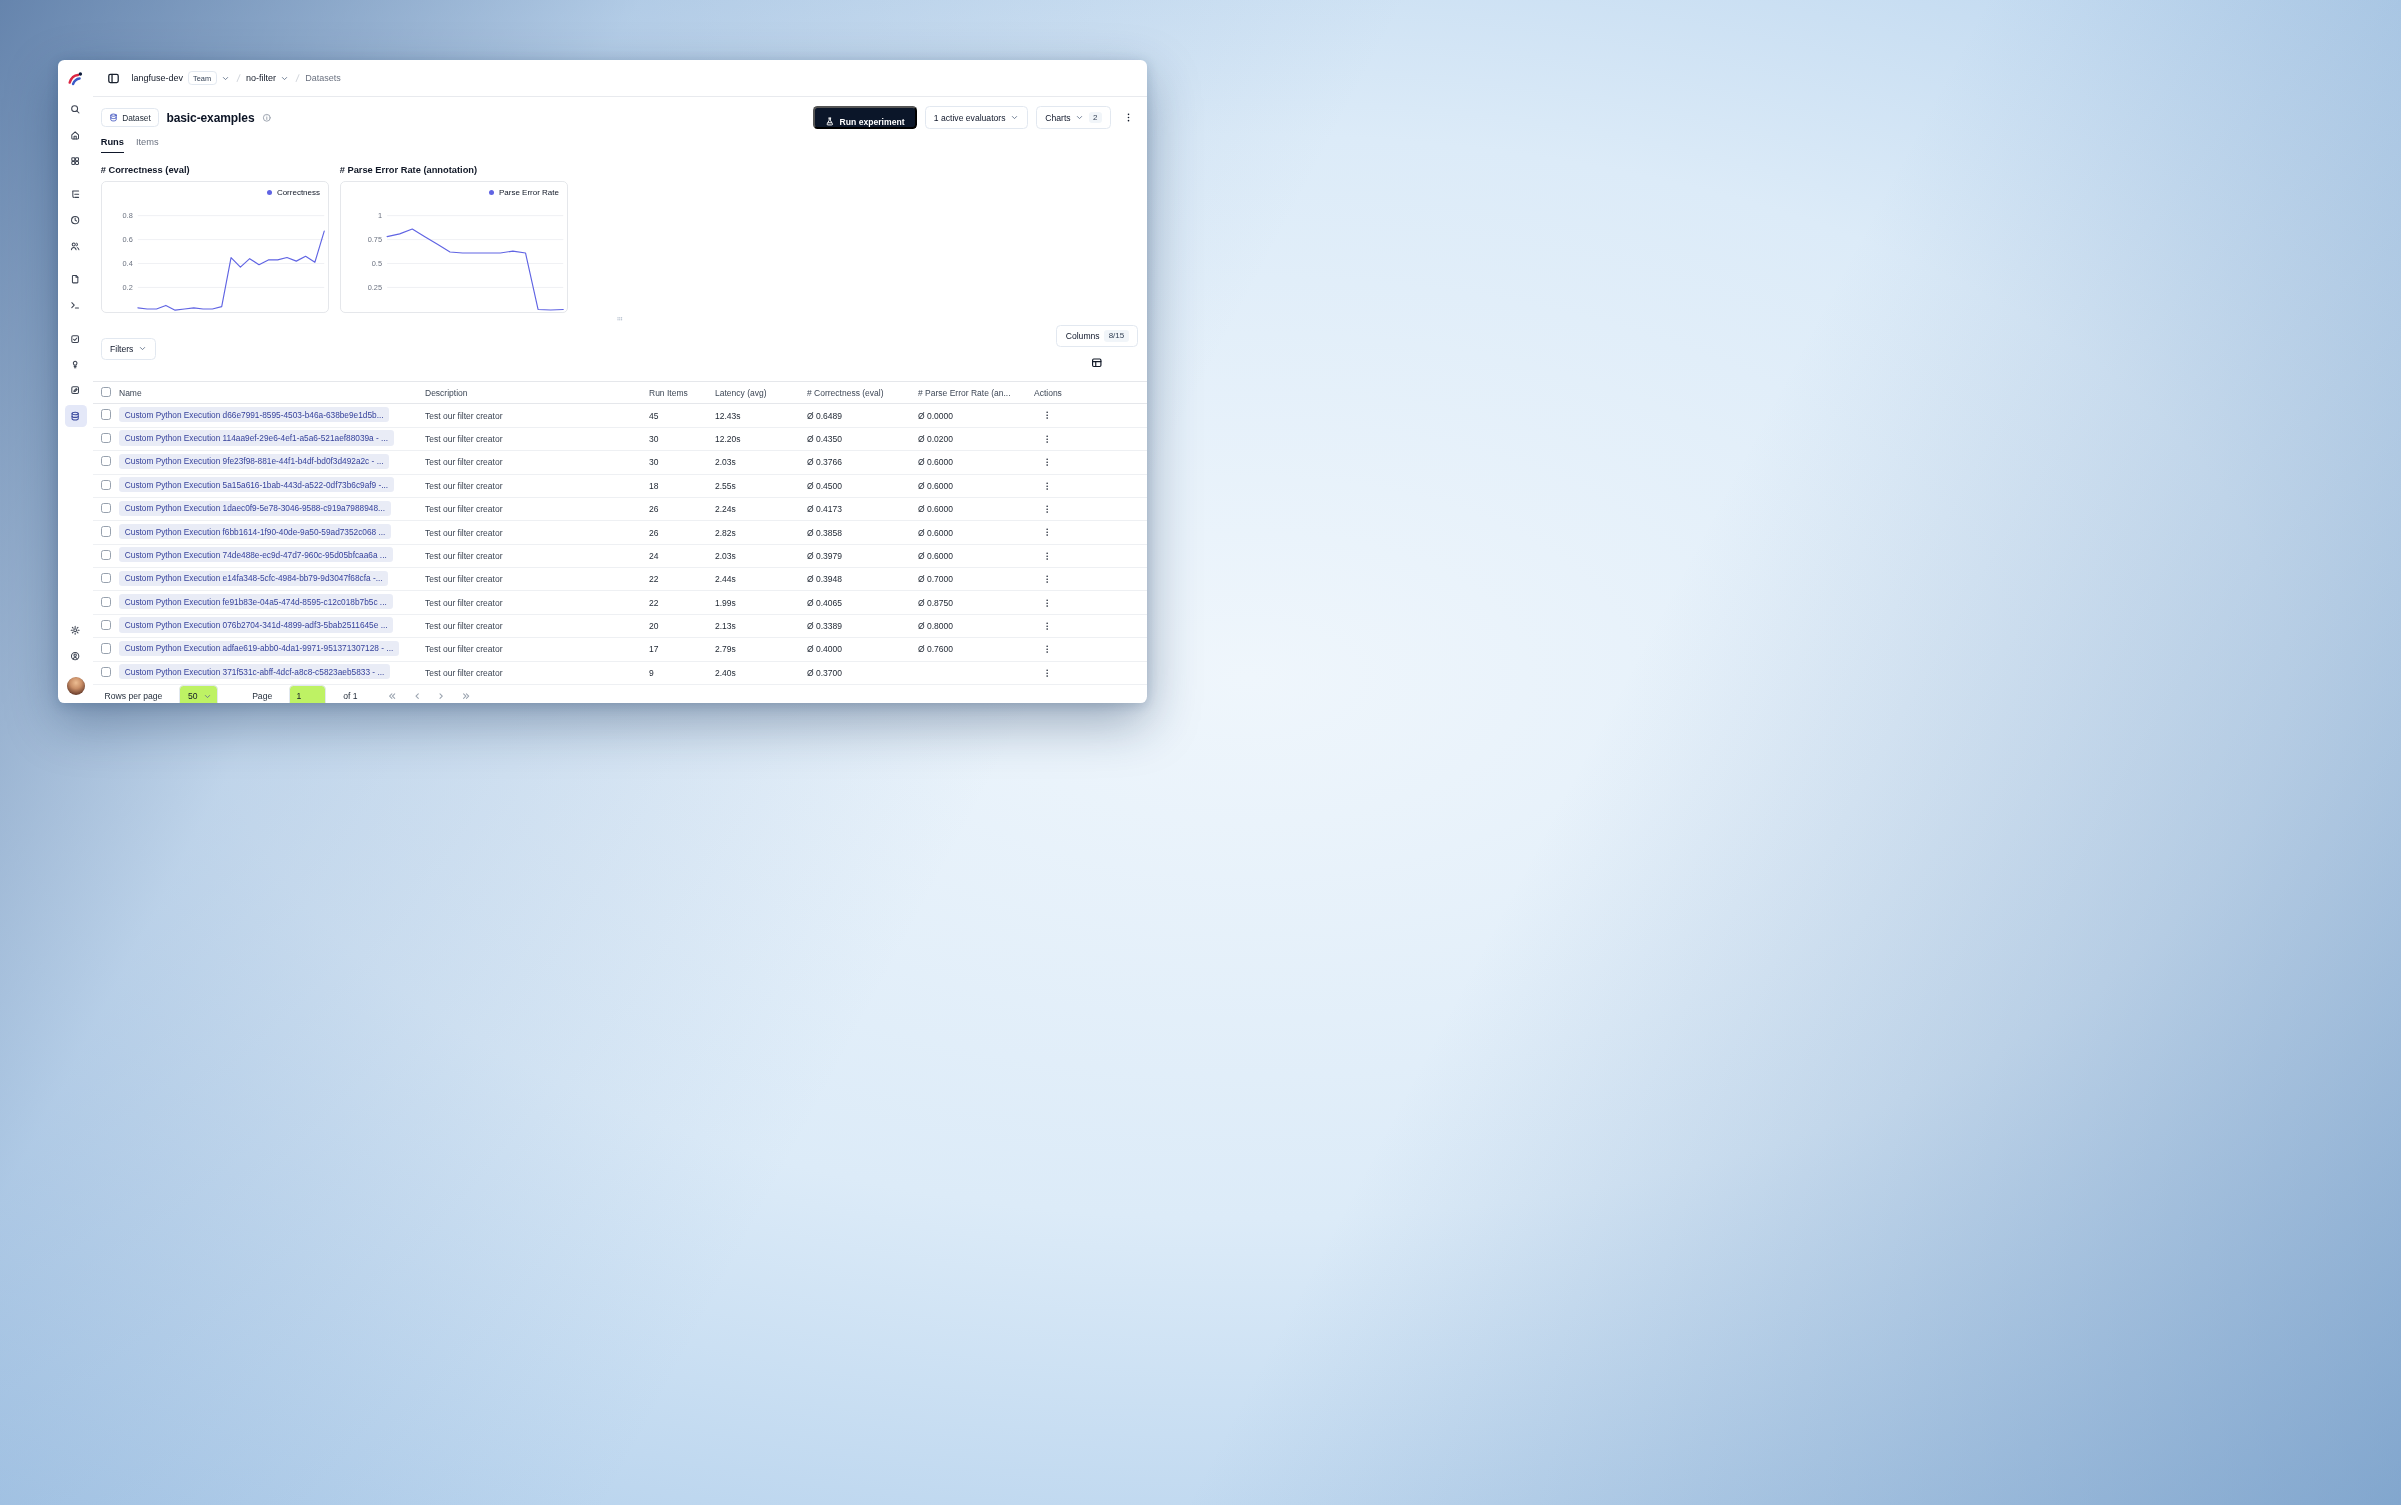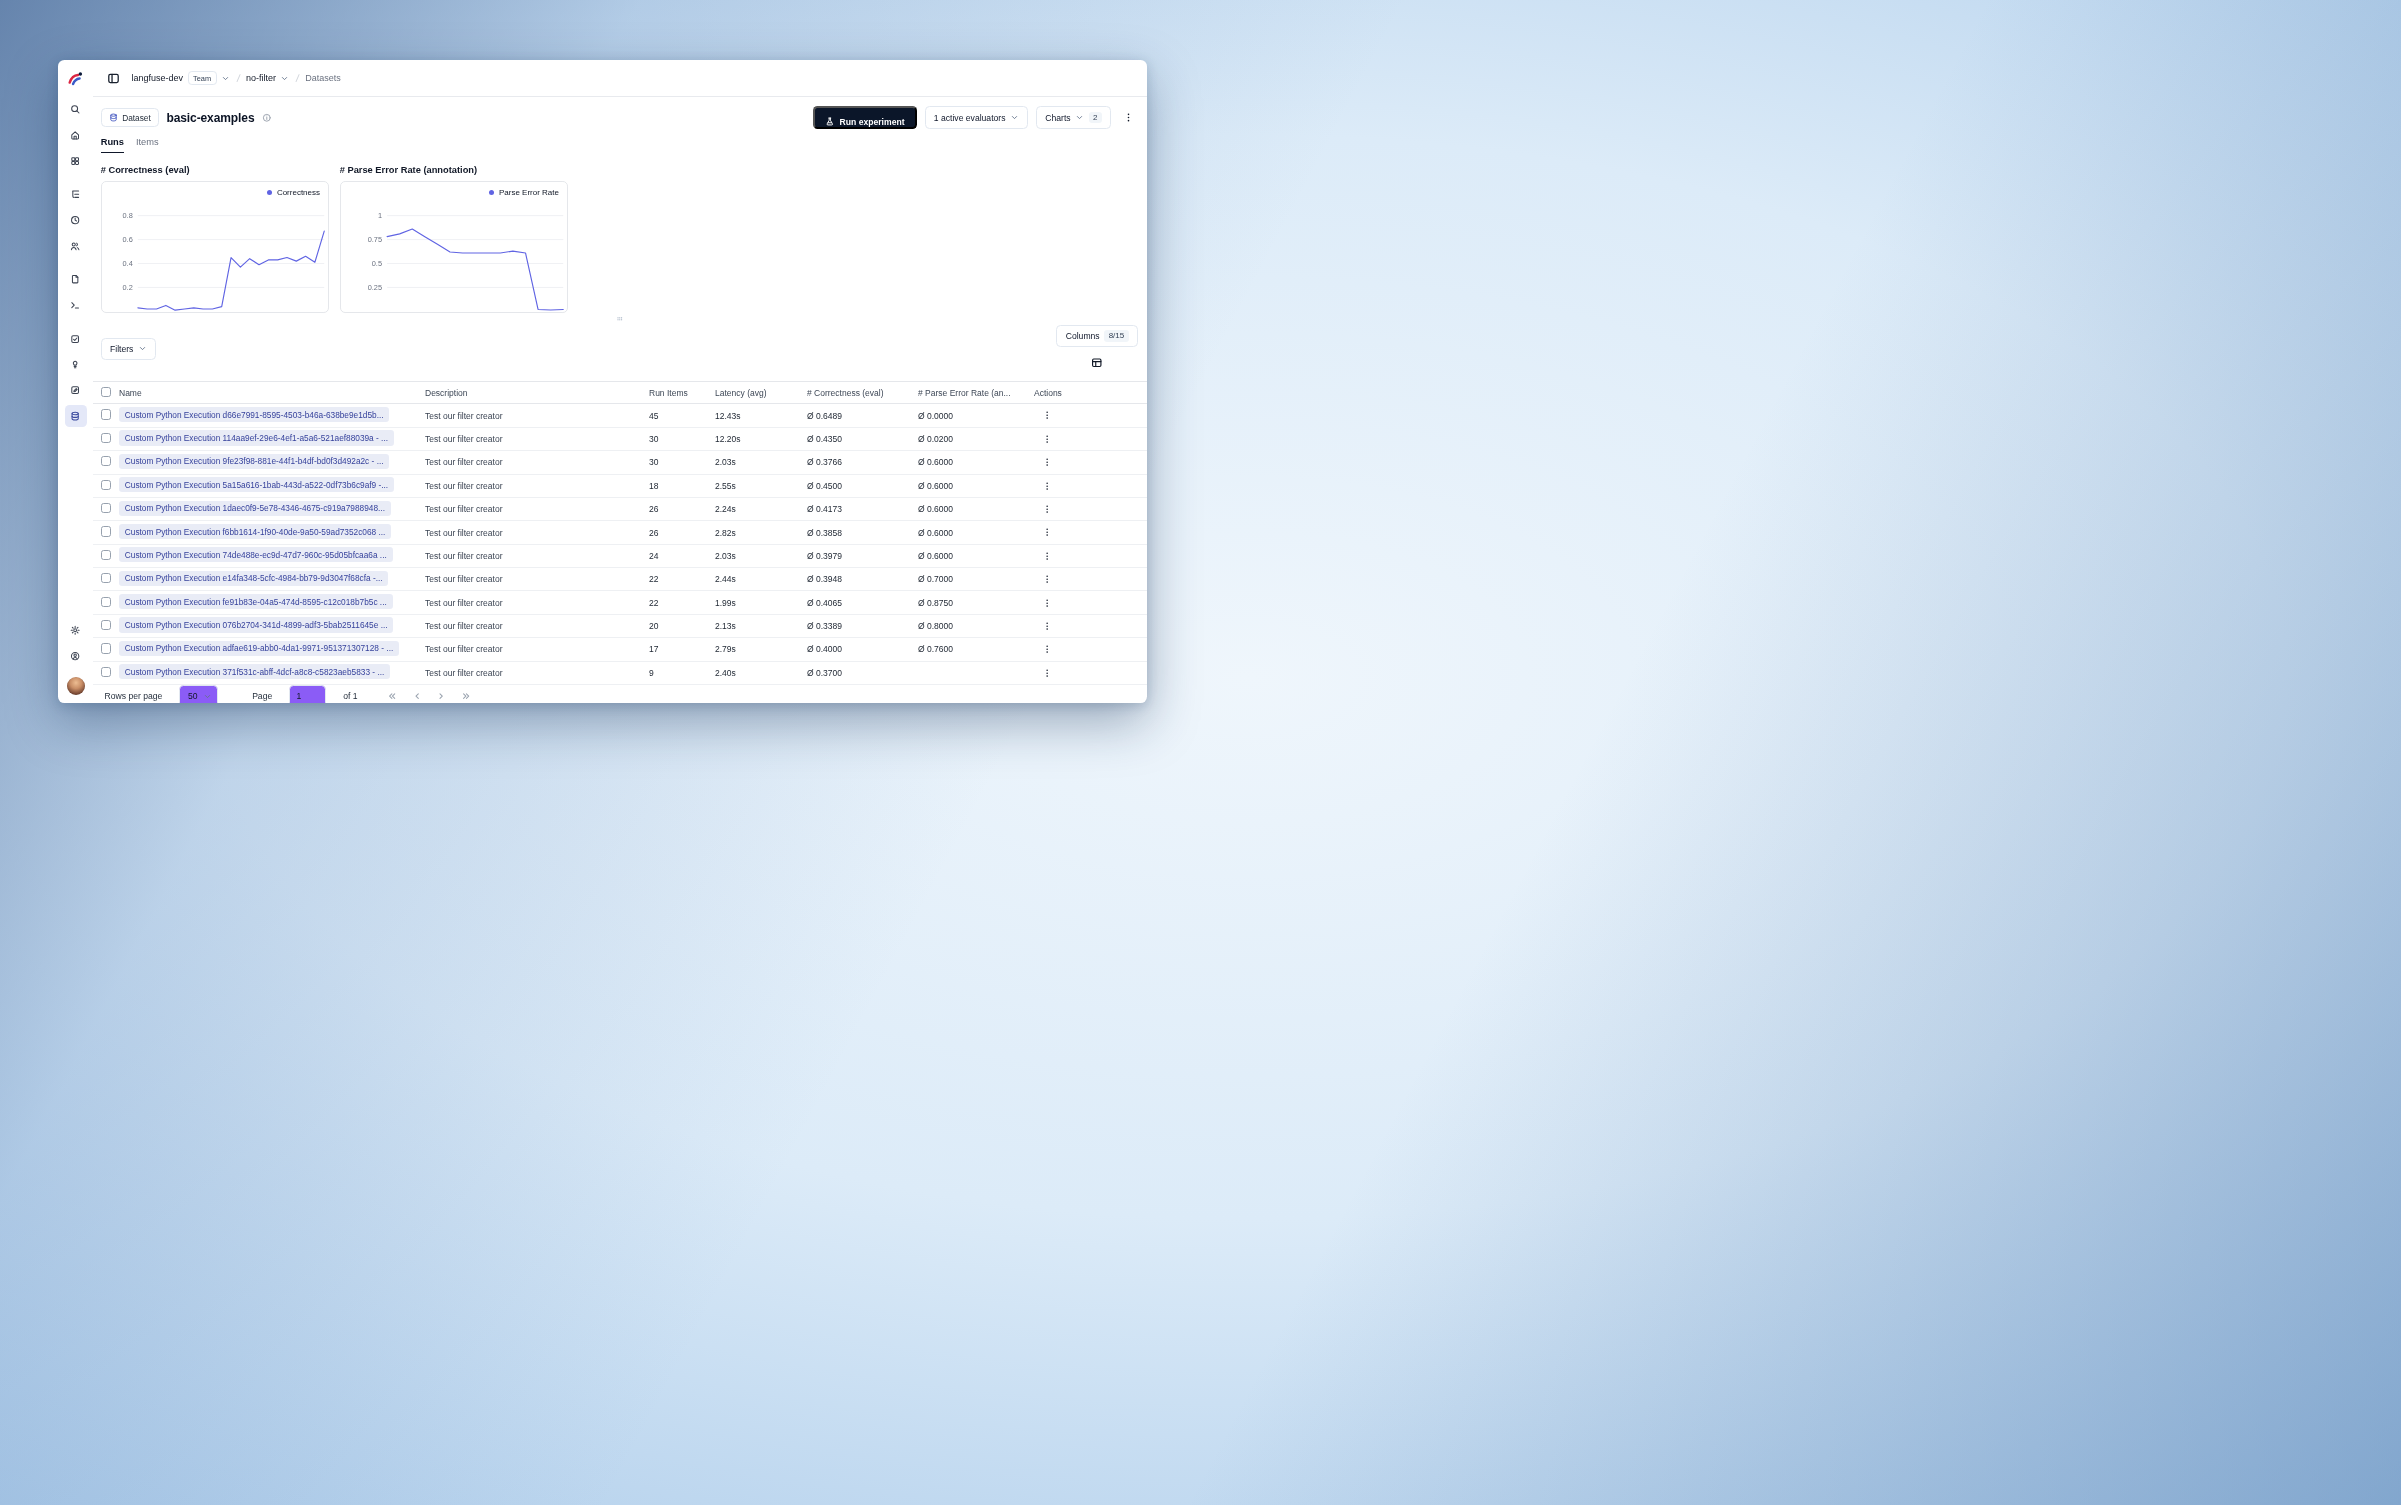--- a/index.html
+++ b/index.html
@@ -105,21 +105,21 @@
   .pill {
     display: inline-block; max-width: 297px; overflow: hidden; text-overflow: ellipsis; white-space: nowrap;
     background: #e9ecf6; color: #36429c; border-radius: 3.2px; padding: 2.6px 5.8px; font-size: 8.3px; font-weight: 500;
     cursor: pointer;
   }
   .c-desc { color: #3a4352; }
   .c-actions .kebab { width: 16.7px; height: 16.7px; margin-left: 5.1px; color: #111827; }
   
   .tfooter { flex: 1; display: flex; align-items: center; padding: 0 11.5px; gap: 17px; font-size: 8.6px; color: #1f2937; }
   .select-box, .page-input {
-    height: 22px; border: 0.6px solid #e2e8f0; border-radius: 4.5px; background: #8b5cf6;
+    height: 22px; border: 0.6px solid #e2e8f0; border-radius: 4.5px; background: #bef264;
     display: inline-flex; align-items: center; font-size: 8.6px; color: #111827;
   }
   .select-box { padding: 0 5.8px 0 7.7px; gap: 5.1px; cursor: pointer; }
   .page-input { width: 37px; padding: 0 6.4px; font-family: inherit; }
   .gap-lg { margin-left: 16.7px; }
   .pager { display: flex; align-items: center; gap: 9px; margin-left: 10.3px; color: #9aa3af; }
   .pager .iconbtn { color: #9aa3af; width: 15.4px; height: 15.4px; }
   .i16, .i14, .i15, .i20 { display: inline-flex; }
 </style>
 </head>
@@ -526,21 +526,21 @@
                       <g fill="currentColor" stroke="none">
                         <circle cx="8" cy="3.4" r="1.2"></circle>
                         <circle cx="8" cy="8" r="1.2"></circle>
                         <circle cx="8" cy="12.6" r="1.2"></circle>
                       </g>
                     </svg>
                   </span></div>
               </div>
               <div class="trow tgrid">
     <div class="cell"><span class="cb"></span></div>
-    <div class="cell"><span class="pill">Custom Python Execution 1daec0f9-5e78-4346-4675-c919a7988948...</span></div>
+    <div class="cell"><span class="pill">Custom Python Execution 1daec0f9-5e78-3046-9588-c919a7988948...</span></div>
     <div class="cell c-desc">Test our filter creator</div>
     <div class="cell">26</div>
     <div class="cell">2.24s</div>
     <div class="cell">Ø 0.4173</div>
     <div class="cell">Ø 0.6000</div>
     <div class="cell c-actions"><span class="iconbtn kebab">
                     <svg viewBox="0 0 16 16" width="10.3" height="10.3" fill="none" stroke="currentColor" stroke-width="1.6" stroke-linecap="round" stroke-linejoin="round">
                       <g fill="currentColor" stroke="none">
                         <circle cx="8" cy="3.4" r="1.2"></circle>
                         <circle cx="8" cy="8" r="1.2"></circle>

